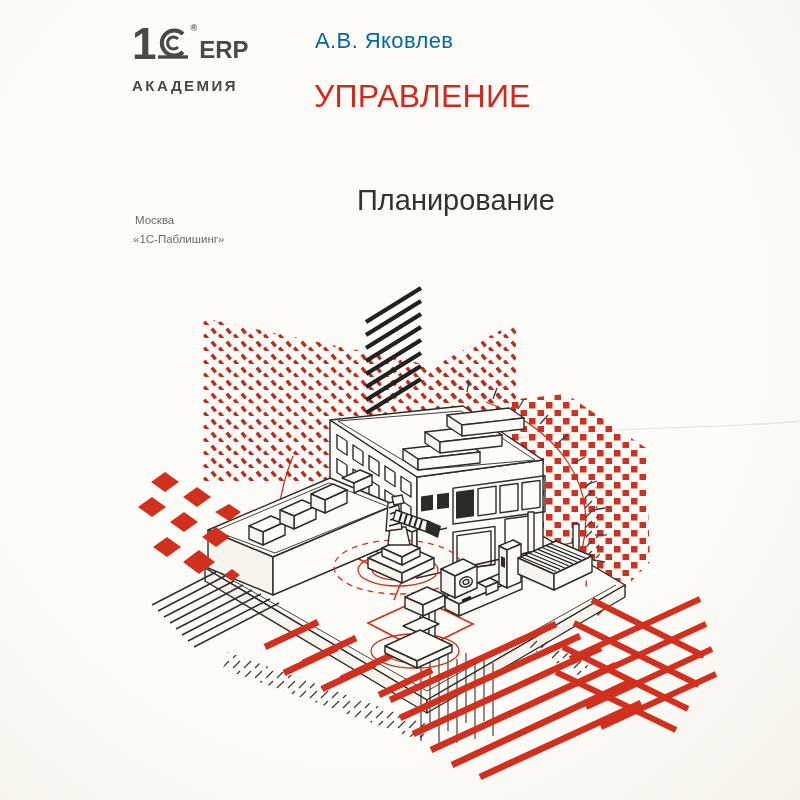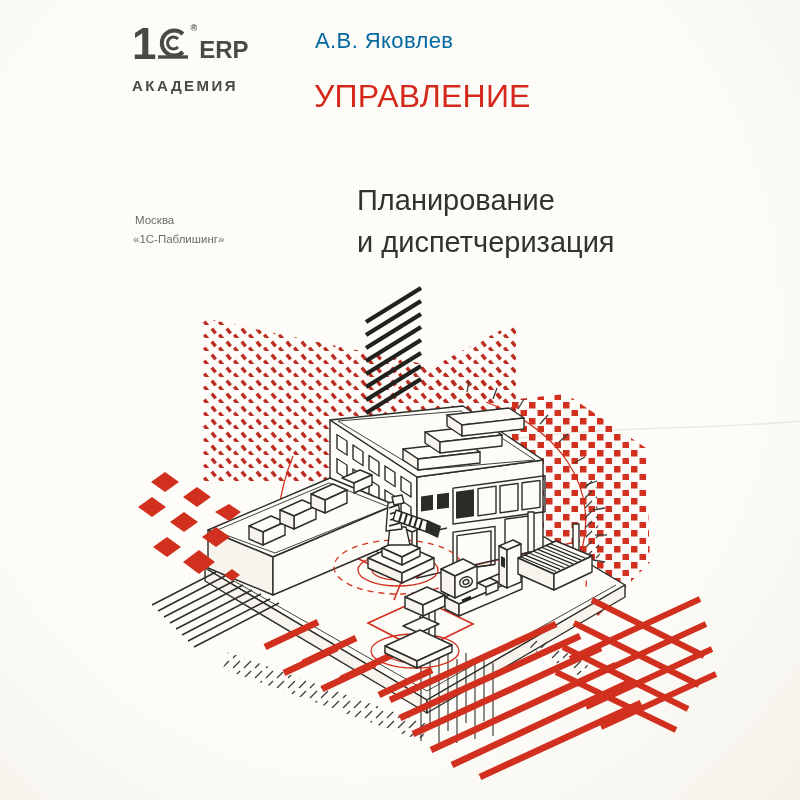--- a/index.html
+++ b/index.html
@@ -66,21 +66,20 @@
 </div>
 
 <div class="abs author">А.В. Яковлев</div>
 
 <div class="abs title">
   <div>УПРАВЛЕНИЕ</div>
 </div>
 
 <div class="abs subtitle">
   <div>Планирование</div>
-  <div>и диспетчеризация</div>
 </div>
 
 <div class="abs imprint">
   <div class="city">Москва</div>
   <div>«1С-Паблишинг»</div>
 </div>
 
 <svg class="abs" style="left:0;top:0" width="800" height="800" viewBox="0 0 800 800" aria-hidden="true">
   <defs>
     <pattern id="dotsSmall" width="15" height="13" patternUnits="userSpaceOnUse">

